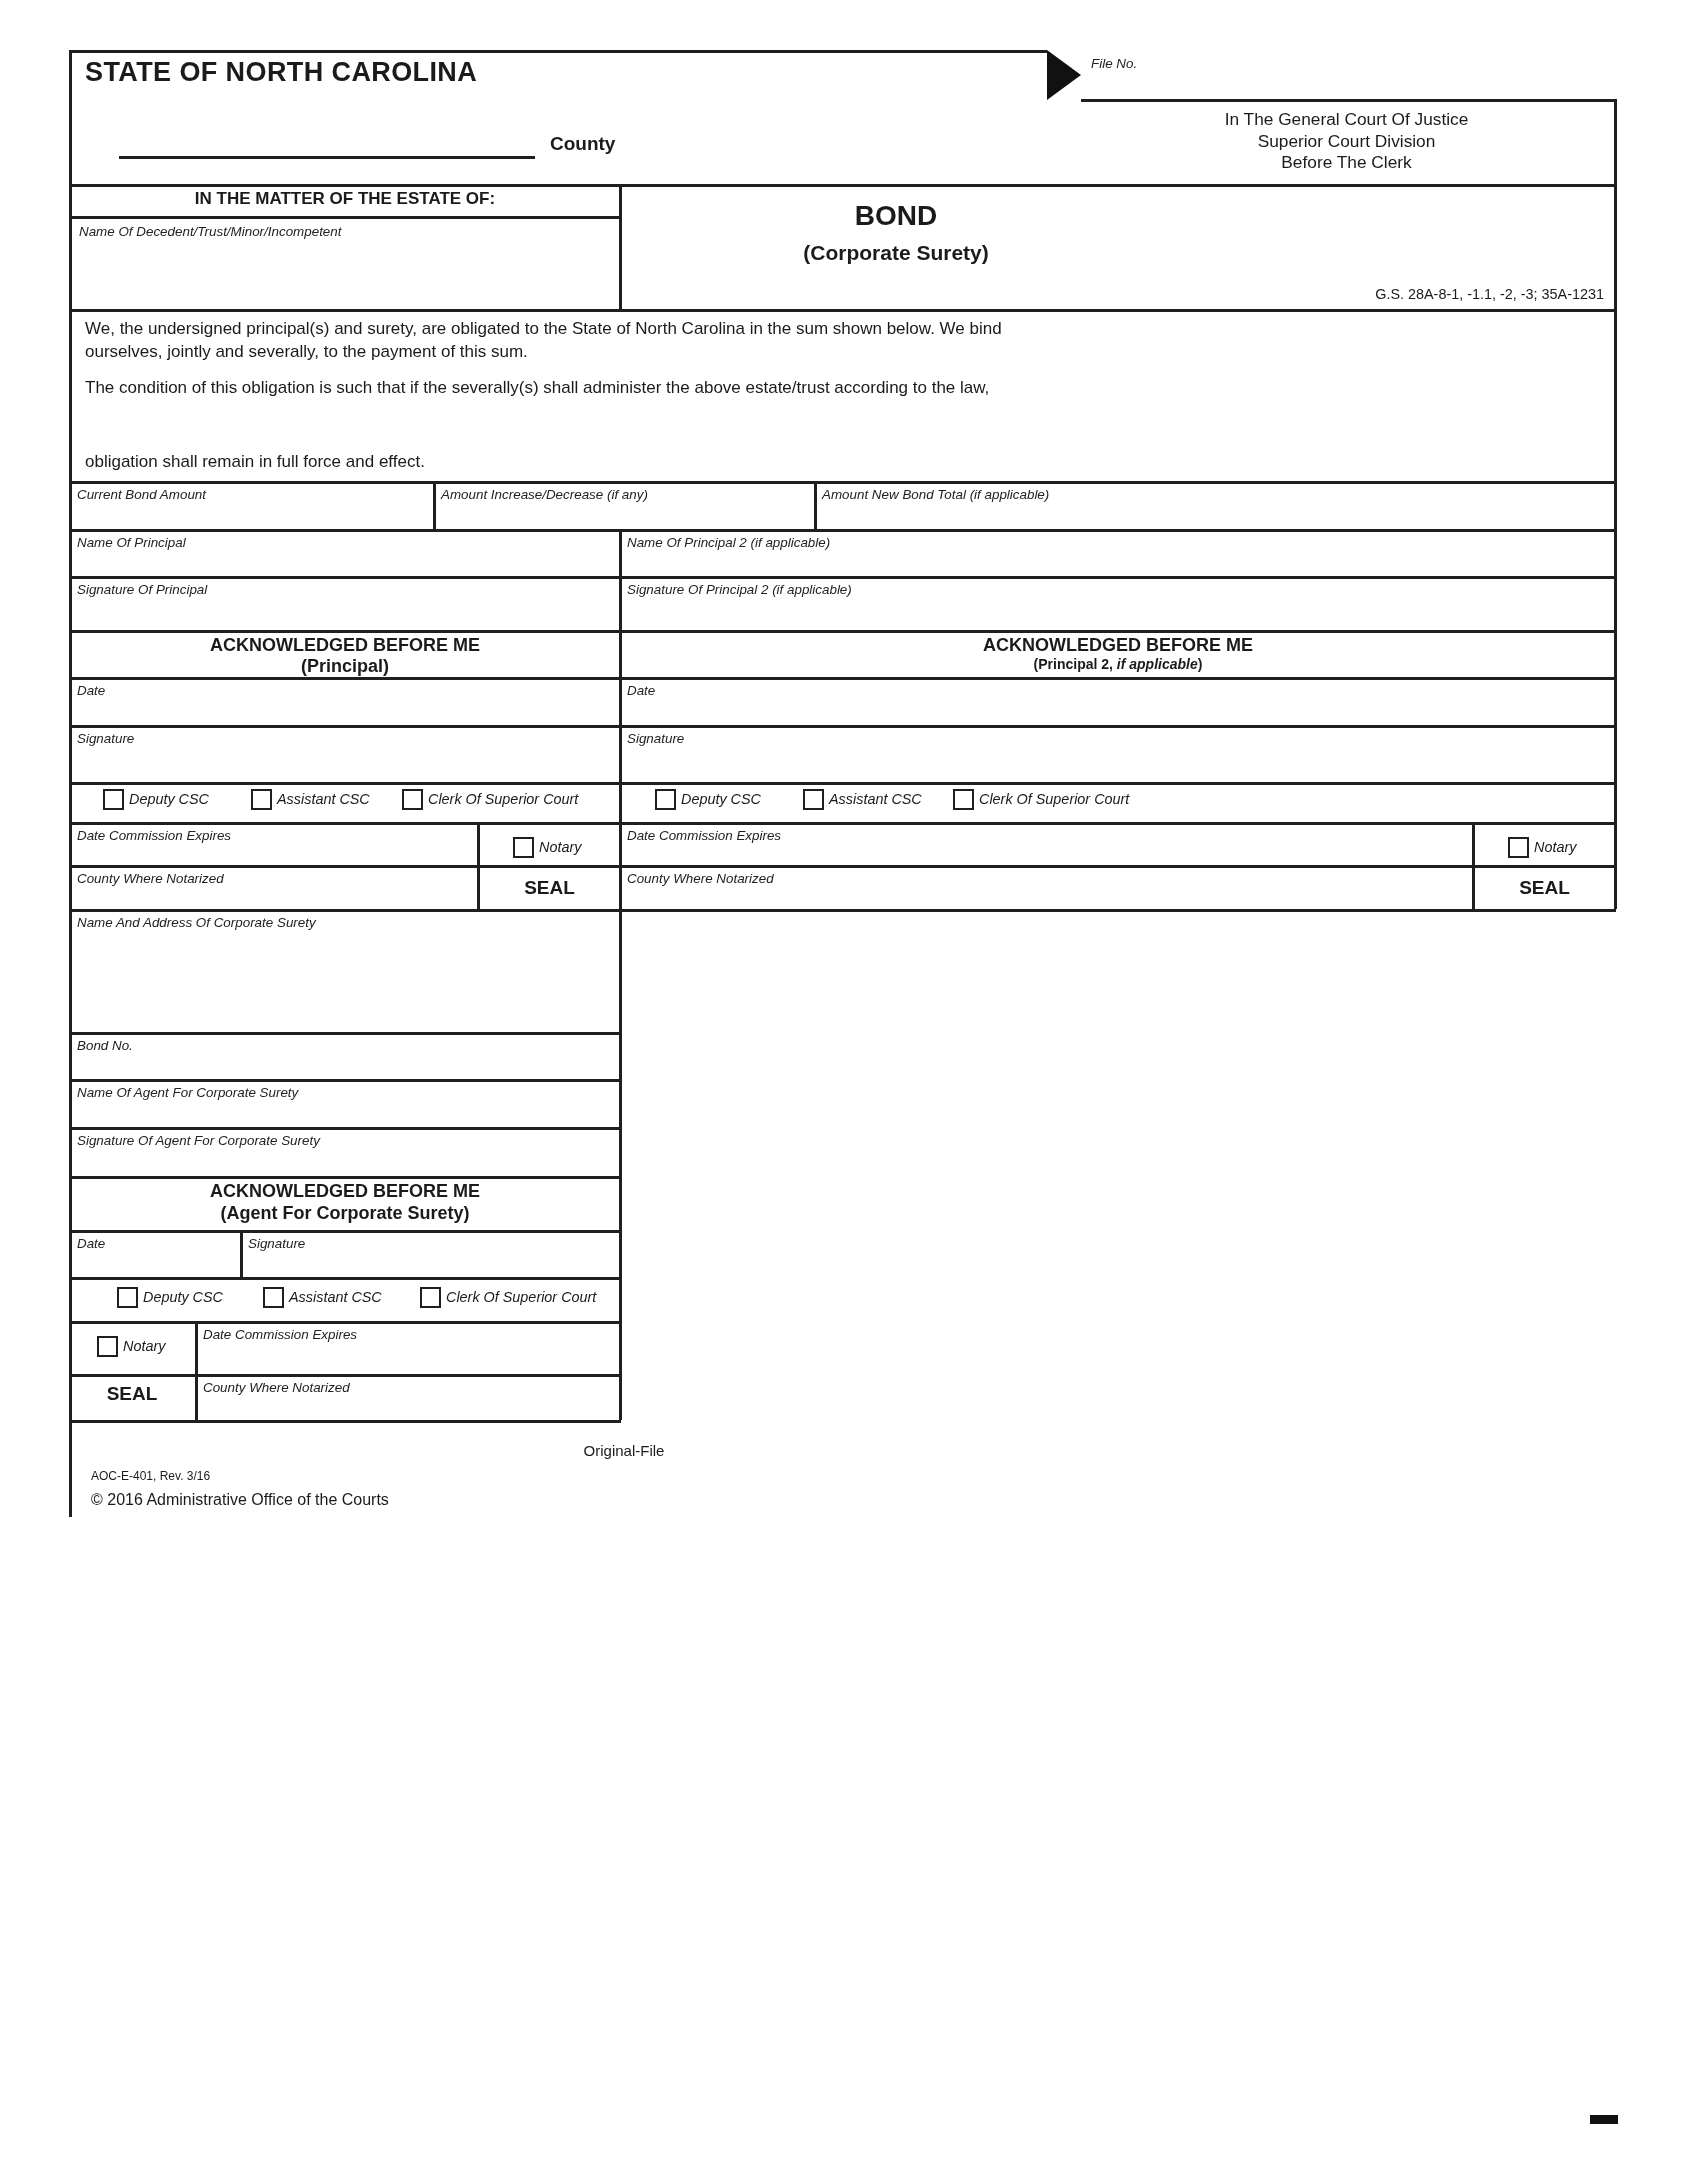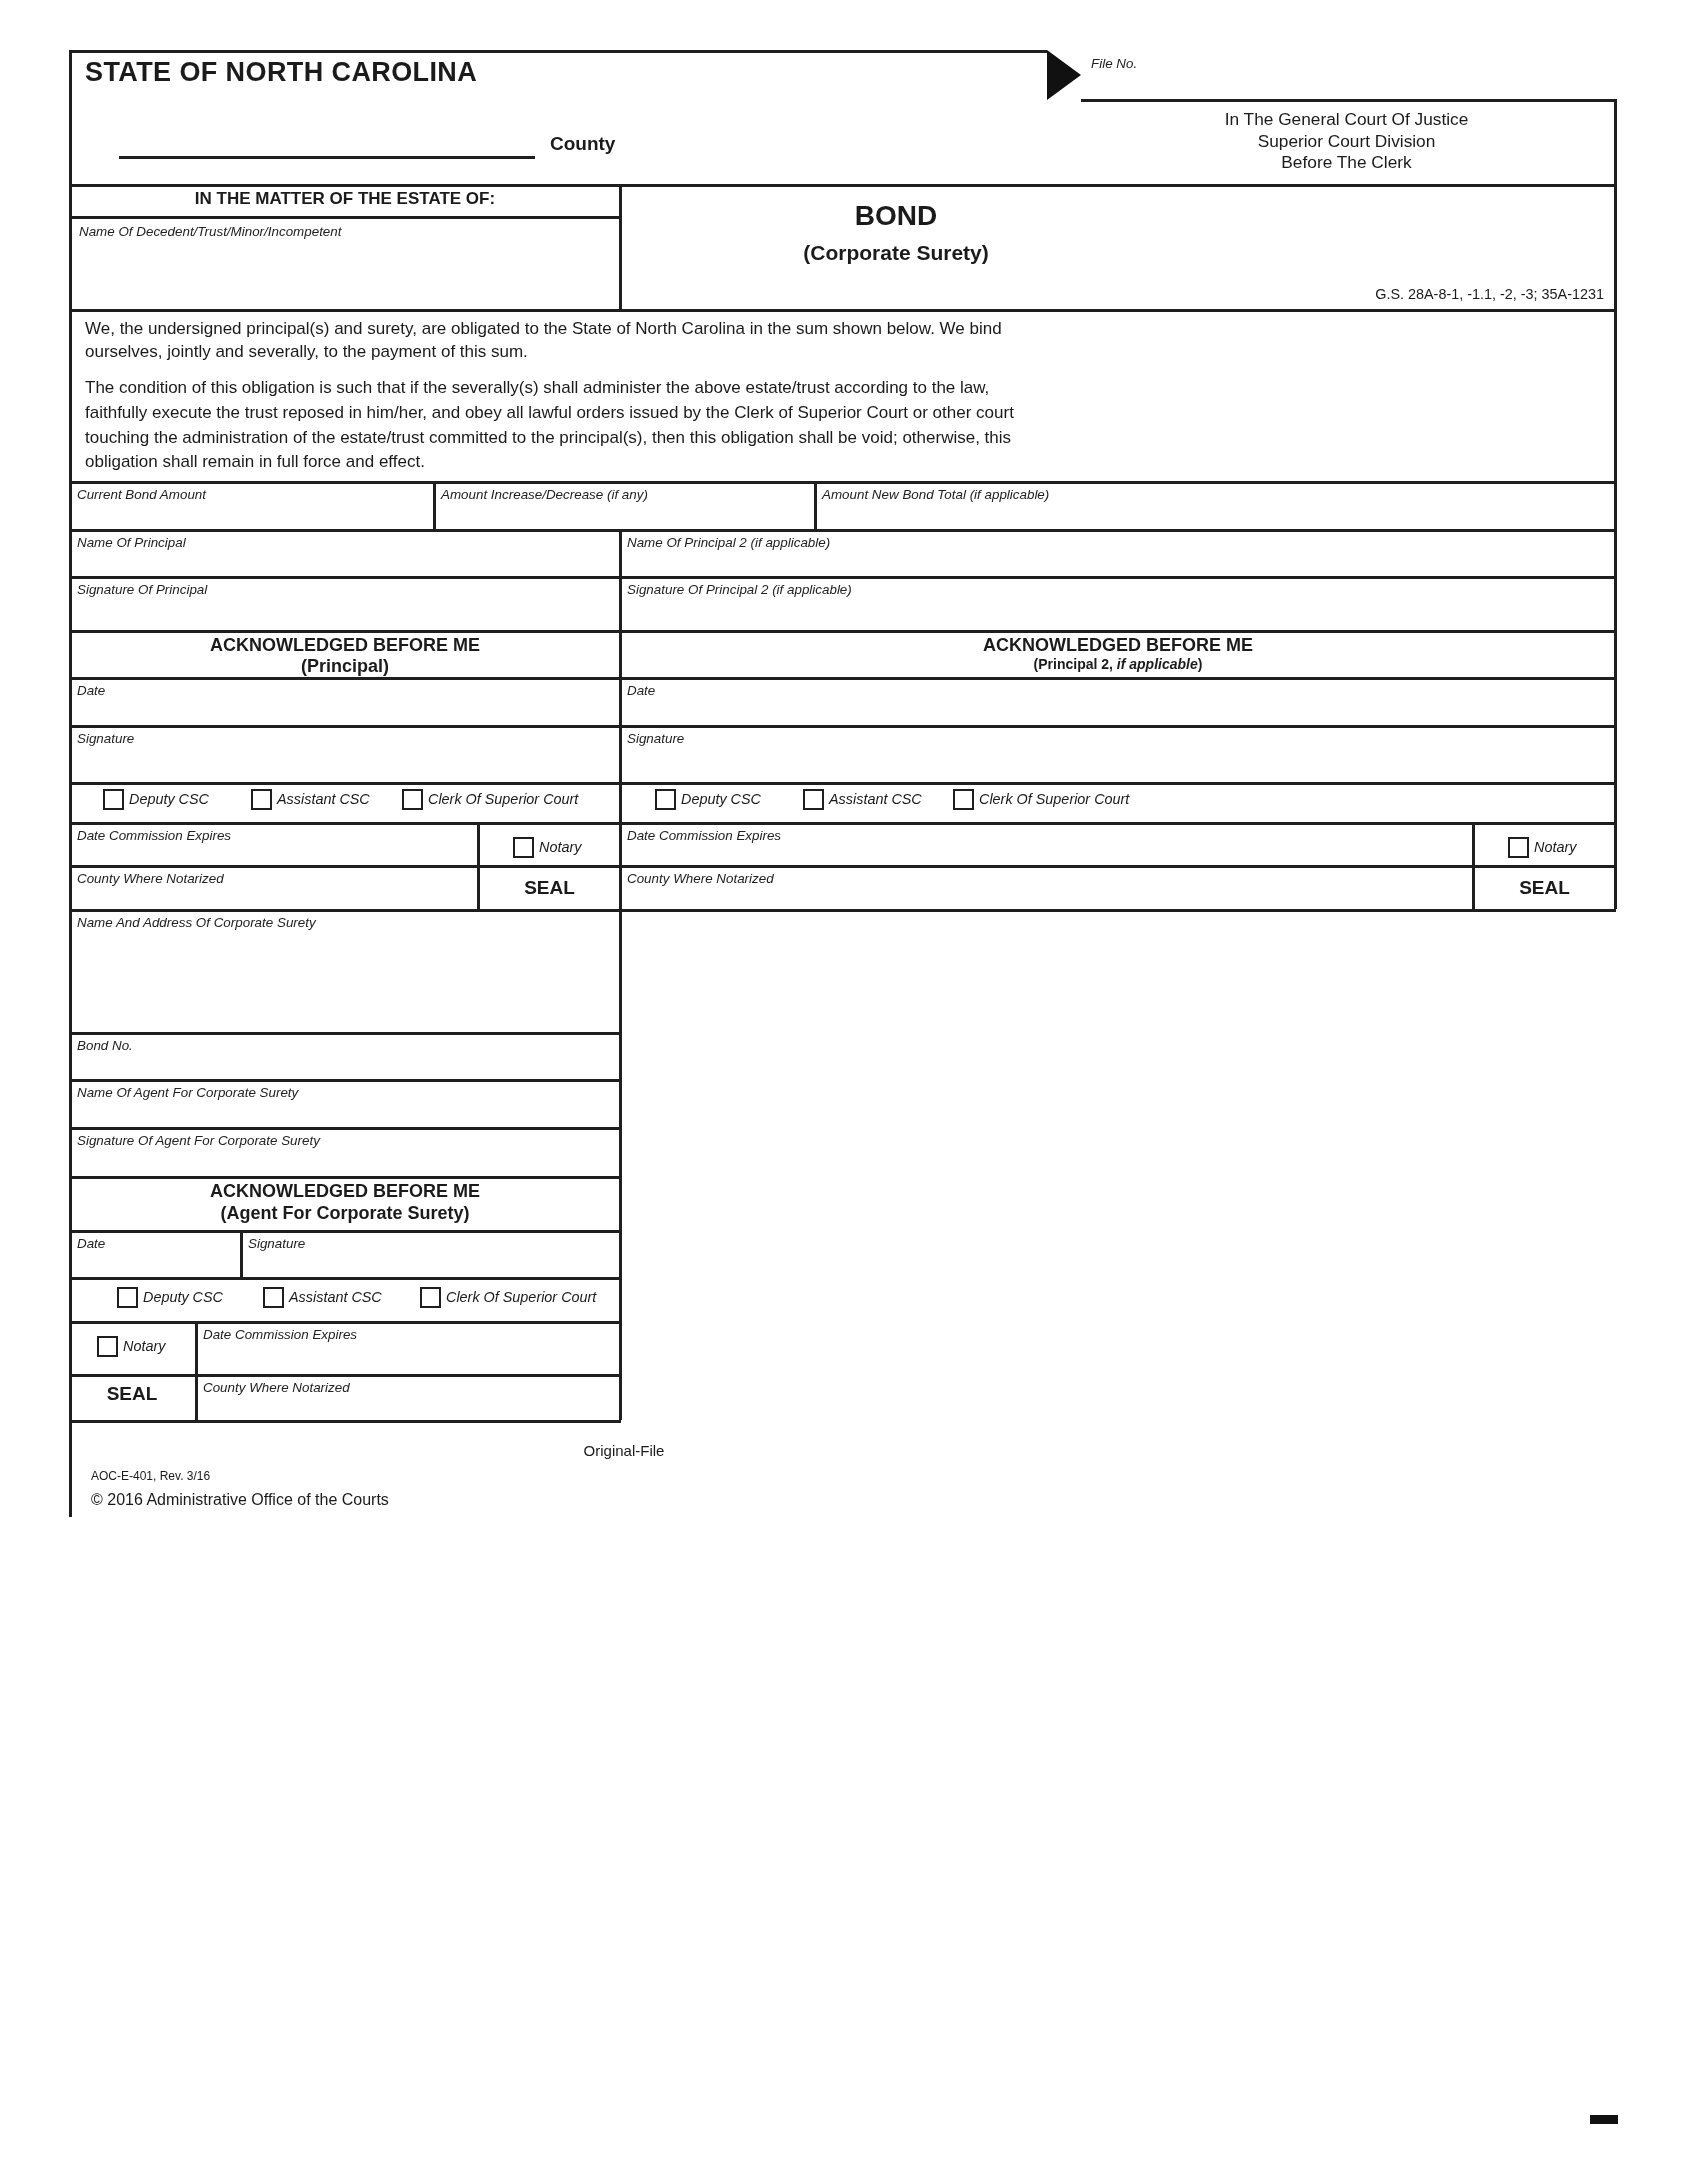--- a/index.html
+++ b/index.html
@@ -51,22 +51,20 @@
   <div class="vl" style="left:619px;top:184px;height:125px"></div>
 
   <div class="t b ctr" style="left:619px;top:200px;width:554px;font-size:28px">BOND</div>
   <div class="t b ctr" style="left:619px;top:241px;width:554px;font-size:21px">(Corporate Surety)</div>
   <div class="t" style="left:1089px;top:286px;width:515px;text-align:right;font-size:14.4px">G.S. 28A-8-1, -1.1, -2, -3; 35A-1231</div>
   <div class="hl" style="left:69px;top:309px;width:1547px"></div>
 
   <div class="t p" style="left:85px;top:319px">We, the undersigned principal(s) and surety, are obligated to the State of North Carolina in the sum shown below. We bind</div>
   <div class="t p" style="left:85px;top:342px">ourselves, jointly and severally, to the payment of this sum.</div>
   <div class="t p" style="left:85px;top:378px">The condition of this obligation is such that if the severally(s) shall administer the above estate/trust according to the law,</div>
-  <div class="t p" style="left:85px;top:403px">faithfully execute the trust reposed in him/her, and obey all lawful orders issued by the Clerk of Superior Court or other court</div>
-  <div class="t p" style="left:85px;top:428px">touching the administration of the estate/trust committed to the principal(s), then this obligation shall be void; otherwise, this</div>
   <div class="t p" style="left:85px;top:452px">obligation shall remain in full force and effect.</div>
 
   <div class="hl" style="left:69px;top:481px;width:1547px"></div>
   <div class="lab" style="left:77px;top:487px">Current Bond Amount</div>
   <div class="vl" style="left:433px;top:481px;height:48px"></div>
   <div class="lab" style="left:441px;top:487px">Amount Increase/Decrease (if any)</div>
   <div class="vl" style="left:814px;top:481px;height:48px"></div>
   <div class="lab" style="left:822px;top:487px">Amount New Bond Total (if applicable)</div>
   <div class="field" style="left:73px;top:503px;width:354px;height:24px"></div>
   <div class="field" style="left:438px;top:503px;width:371px;height:24px"></div>

